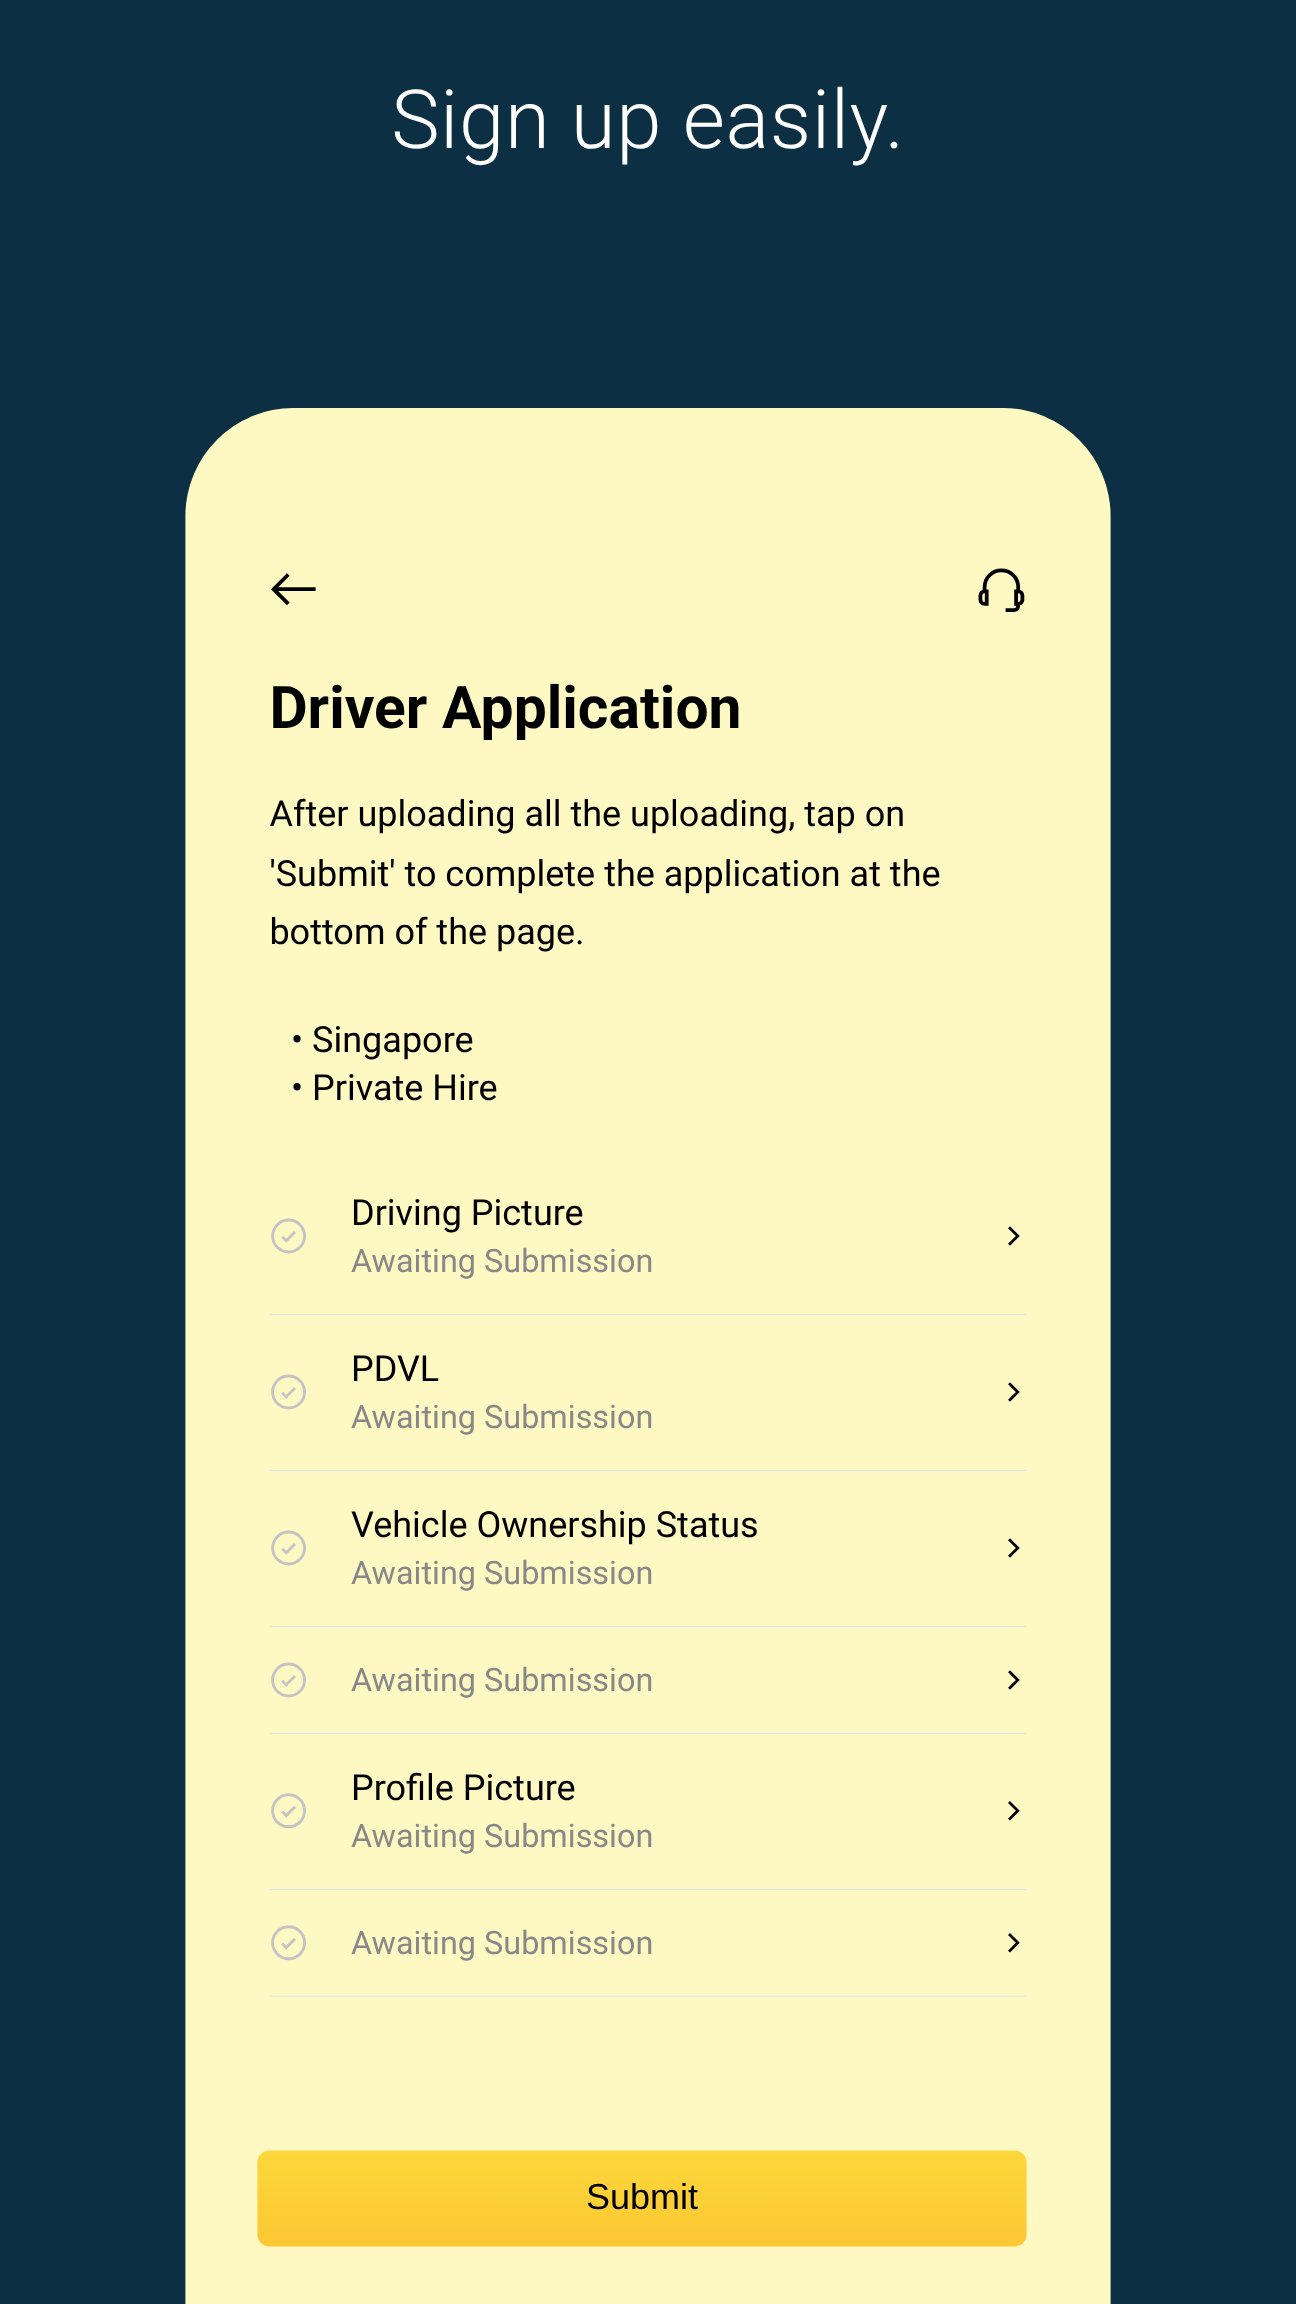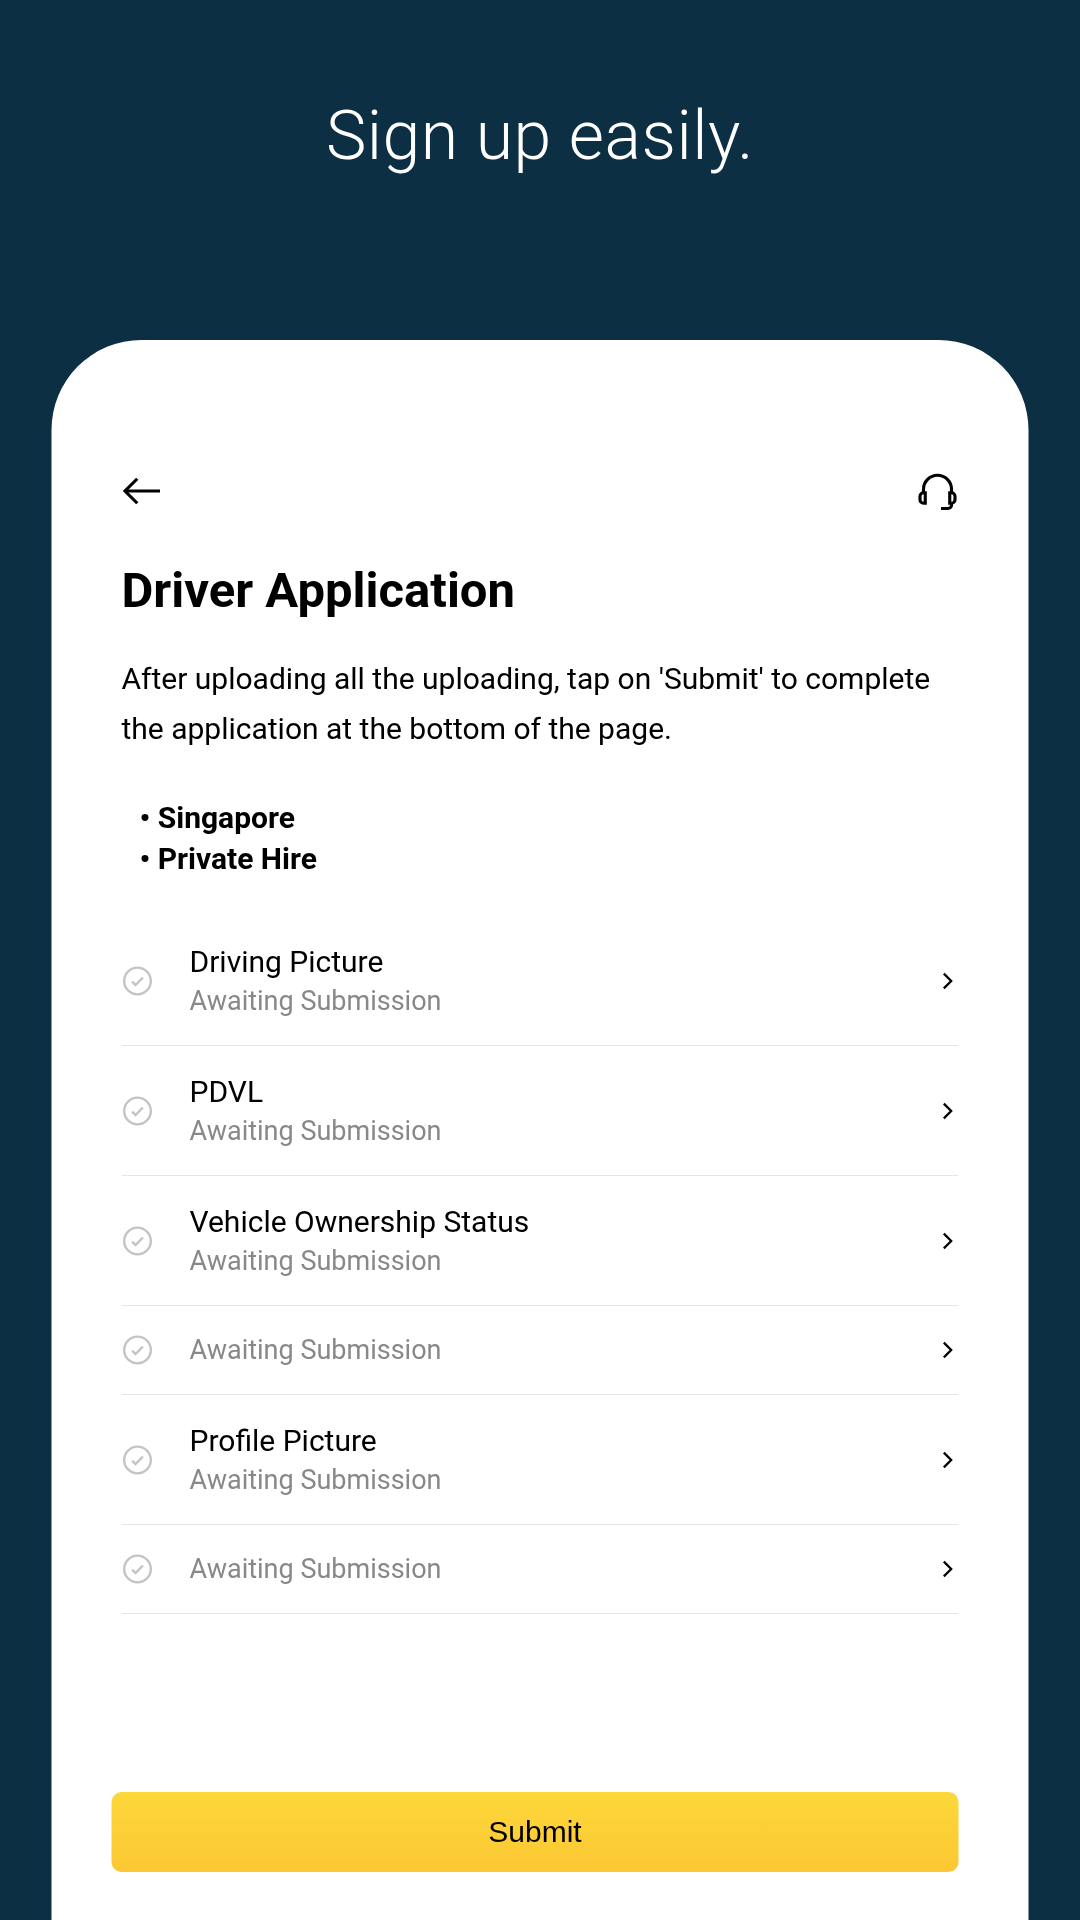--- a/index.html
+++ b/index.html
@@ -15,31 +15,31 @@
       height: 1920px;
       overflow: hidden;
       position: relative;
     }
     
     .promo-title {
       color: white;
       font-size: 68px;
       font-weight: 300;
       text-align: center;
-      padding-top: 96px;
+      padding-top: 60px;
       letter-spacing: 0.5px;
     }
     
     .phone-mockup {
       position: absolute;
       top: 340px;
       left: 50%;
       transform: translateX(-50%);
-      width: 977px;
-      background: #ffffff;
+      width: 771px;
+      background: #fef9c3;
       border-radius: 90px 90px 0 0;
       padding-top: 130px;
       height: 1580px;
     }
     
     .top-bar {
       display: flex;
       justify-content: space-between;
       align-items: center;
       padding: 0 70px;
@@ -77,21 +77,21 @@
       font-weight: 400;
     }
     
     .tags {
       margin-bottom: 55px;
       padding-left: 18px;
     }
     
     .tag-item {
       font-size: 30px;
-      font-weight: 700;
+      font-weight: 400;
       color: #000;
       line-height: 1.35;
     }
     
     .tag-item::before {
       content: "• ";
     }
     
     .doc-list {
       margin-top: 30px;

